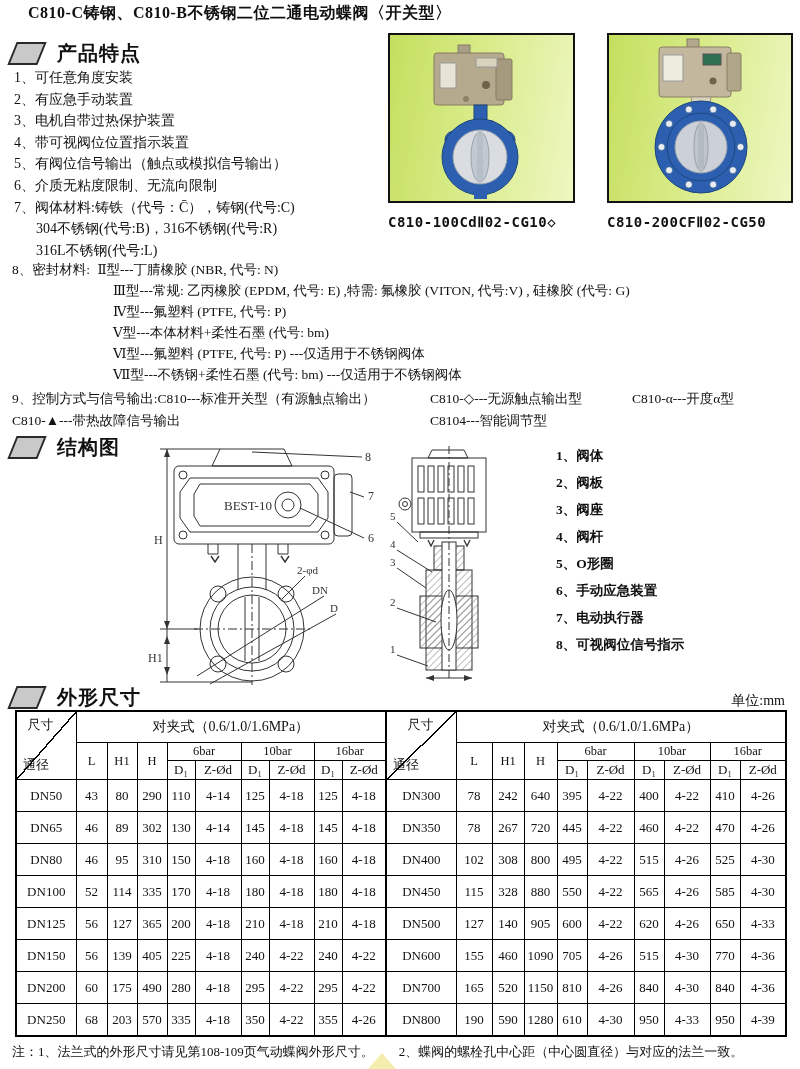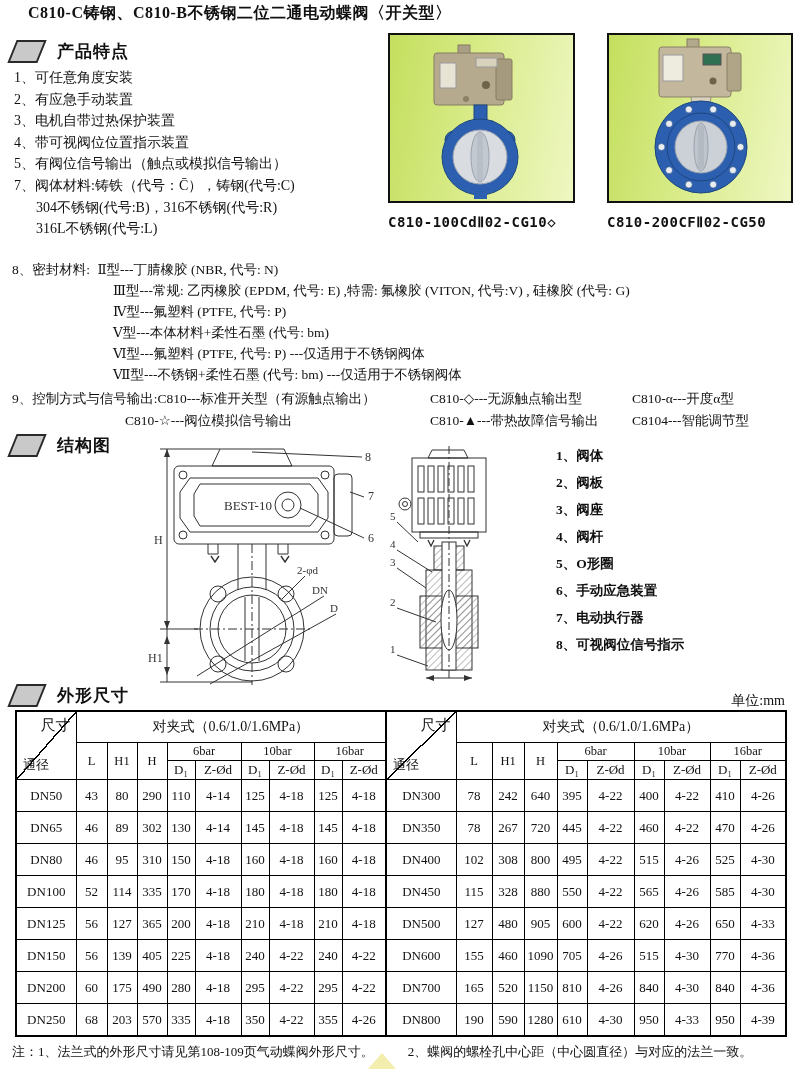--- a/index.html
+++ b/index.html
@@ -4,21 +4,21 @@
 <style>
   html,body{margin:0;padding:0;background:#f2f2f2;}
   .page{position:relative;width:800px;height:1069px;background:#fff;margin:0 auto;
         font-family:"Liberation Serif","DejaVu Serif",serif;color:#111;overflow:hidden;}
   .abs{position:absolute;}
   
   .title{left:28px;top:3px;font-size:16px;font-weight:bold;letter-spacing:.5px;white-space:nowrap;}
   
   .sec-header{display:flex;align-items:center;gap:15px;}
   .para-icon{display:inline-block;width:26px;height:19px;background:#c9c9c9;border:2px solid #2a2a2a;transform:skewX(-22deg);}
-  .sec-title{font-size:17px;font-weight:bold;letter-spacing:1px;}
+  .sec-title{font-size:20px;font-weight:bold;letter-spacing:1px;}
   
   .f-line{font-size:14px;line-height:21.6px;white-space:nowrap;}
   .f-line.ind{padding-left:22px;}
   
   .img-frame{width:183px;height:166px;border:2px solid #111;
      background:linear-gradient(100deg,#c4df5e 0%,#d8eb88 45%,#eef7c2 100%);}
   .caption{font-family:"DejaVu Sans Mono",monospace;font-weight:bold;font-size:14px;letter-spacing:.5px;text-align:left;white-space:nowrap;}
   
   .s-first{font-size:13.5px;line-height:21px;white-space:nowrap;}
   .s-label{margin-right:4px;}
@@ -32,45 +32,46 @@
   
   .unit{font-size:14px;}
   table.dims{border-collapse:collapse;table-layout:fixed;width:770px;border:2px solid #000;font-size:13px;}
   table.dims th,table.dims td{border:1px solid #000;text-align:center;padding:0;font-weight:400;overflow:hidden;white-space:nowrap;}
   table.dims thead tr.r1 th{height:30px;font-size:14px;}
   table.dims thead tr.r2 th{height:17px;font-size:12.5px;}
   table.dims thead tr.r3 th{height:18px;font-size:13px;}
   table.dims tbody td{height:31px;}
   .corner{position:relative;background:
      linear-gradient(to bottom right,transparent calc(50% - .7px),#000 calc(50% - .7px),#000 calc(50% + .7px),transparent calc(50% + .7px));}
-  .corner .c-top{position:absolute;top:4px;right:5px;font-size:15px;}
+  .corner .c-top{position:absolute;top:4px;right:22px;font-size:13px;}
   .corner .c-bot{position:absolute;bottom:5px;left:6px;font-size:13px;}
   .hdiv{border-left-width:2px !important;}
   
   .footnote{font-size:13px;white-space:nowrap;}
-  .footnote .n2{margin-left:34px;}
+  .footnote .n2{margin-left:25px;}
   .logo-tri{width:0;height:0;border-left:14px solid transparent;border-right:14px solid transparent;border-bottom:16px solid #f3edae;}
 </style>
 </head>
 <body>
 
 <div class="page">
 
   <div class="abs title">C810-C铸钢、C810-B不锈钢二位二通电动蝶阀〈开关型〉</div>
 
   <div class="abs sec-header" style="left:12px;top:40px;">
     <span class="para-icon"></span>
     <span class="sec-title">产品特点</span>
   </div>
   <div class="abs" id="features-lines" style="left:14px;top:67px;width:375px;">
       <div class="f-line">1、可任意角度安装</div>
       <div class="f-line">2、有应急手动装置</div>
       <div class="f-line">3、电机自带过热保护装置</div>
       <div class="f-line">4、带可视阀位位置指示装置</div>
       <div class="f-line">5、有阀位信号输出（触点或模拟信号输出）</div>
+      <div class="f-line">6、介质无粘度限制、无流向限制</div>
       <div class="f-line">7、阀体材料:铸铁（代号：C̄），铸钢(代号:C)</div>
       <div class="f-line ind">304不锈钢(代号:B)，316不锈钢(代号:R)</div>
       <div class="f-line ind">316L不锈钢(代号:L)</div>
     </div>
 
   <figure class="abs" style="left:388px;top:33px;margin:0;">
     <div class="img-frame">
       <svg width="183" height="166" viewBox="0 0 183 166">
         <rect x="68" y="10" width="12" height="9" fill="#a99f86" stroke="#877d63"></rect>
         <rect x="44" y="18" width="70" height="52" rx="3" fill="#b5aa8e" stroke="#877d63"></rect>
@@ -138,21 +139,20 @@
         <div class="s-line">Ⅴ型---本体材料+柔性石墨 (代号: bm)</div>
         <div class="s-line">Ⅵ型---氟塑料 (PTFE, 代号: P) ---仅适用于不锈钢阀体</div>
         <div class="s-line">Ⅶ型---不锈钢+柔性石墨 (代号: bm) ---仅适用于不锈钢阀体</div>
       </div>
   </div>
 
   <div class="abs control-grid" id="control-grid" style="left:12px;top:388px;width:780px;">
       <div class="c-cell r0 c0">9、控制方式与信号输出:C810---标准开关型（有源触点输出）</div>
       <div class="c-cell r0 c1">C810-◇---无源触点输出型</div>
       <div class="c-cell r0 c2">C810-α---开度α型</div>
-      <div class="c-cell r1 c0">C810-☆---阀位模拟信号输出</div>
       <div class="c-cell r1 c1">C810-▲---带热故障信号输出</div>
       <div class="c-cell r1 c2">C8104---智能调节型</div>
     </div>
 
   <div class="abs sec-header" style="left:12px;top:434px;">
     <span class="para-icon"></span>
     <span class="sec-title">结构图</span>
   </div>
 
   <svg class="abs" style="left:112px;top:444px;" width="280" height="242" viewBox="0 0 280 242" fill="none" stroke="#333" stroke-width="1">
@@ -437,21 +437,21 @@
           <td>127</td>
           <td>365</td>
           <td>200</td>
           <td>4-18</td>
           <td>210</td>
           <td>4-18</td>
           <td>210</td>
           <td>4-18</td>
           <td class="hdiv">DN500</td>
           <td>127</td>
-          <td>480</td>
+          <td>140</td>
           <td>905</td>
           <td>600</td>
           <td>4-22</td>
           <td>620</td>
           <td>4-26</td>
           <td>650</td>
           <td>4-33</td>
         </tr>
         <tr>
           <td>DN150</td>

